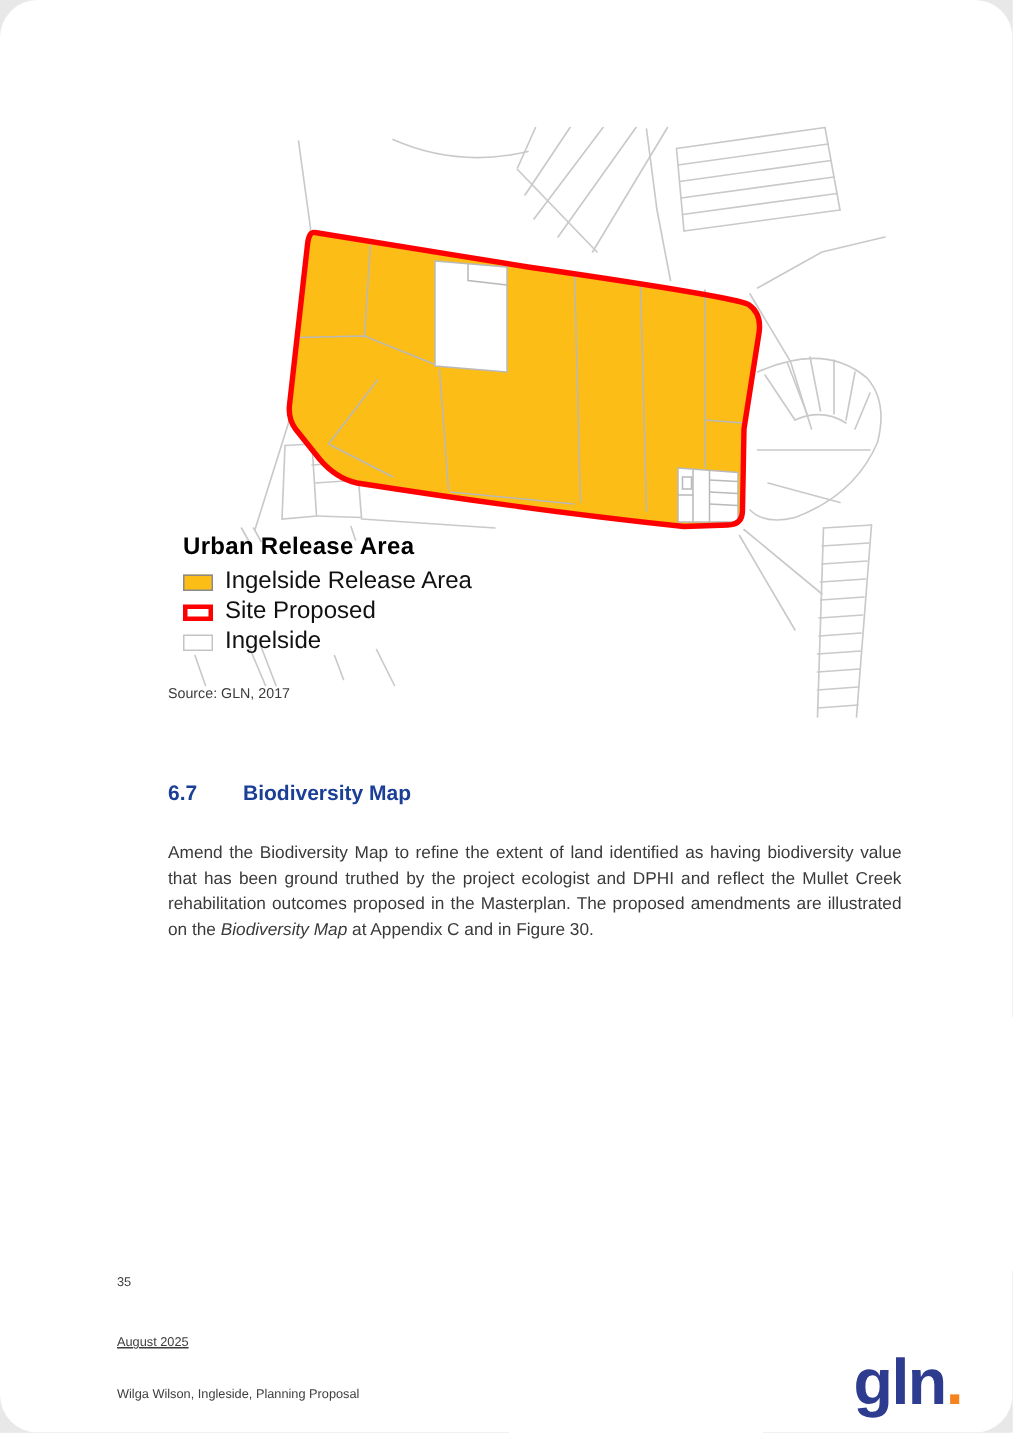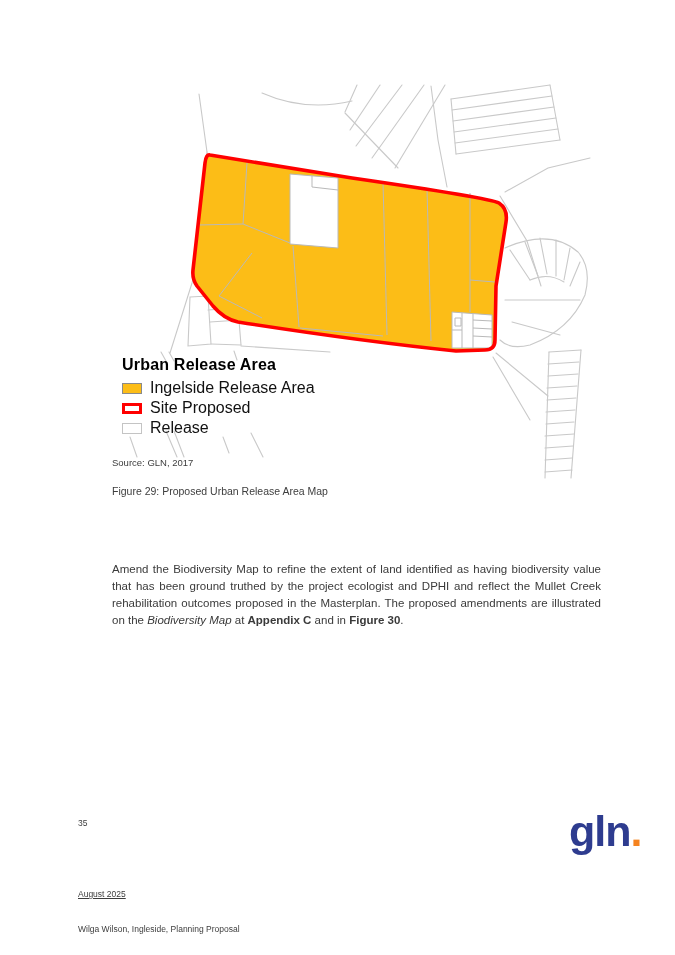--- a/index.html
+++ b/index.html
@@ -1,18 +1,18 @@
 <!DOCTYPE html>
 <html><head>
 <meta charset="utf-8">
 <style>
   html,body{margin:0;padding:0;background:#e8e8e8;}
   #page{
     position:relative;width:675px;height:955px;background:#ffffff;
-    font-family:"Liberation Sans",sans-serif;overflow:hidden;margin:0 auto;
+    font-family:"Liberation Sans",sans-serif;overflow:hidden;margin:0 auto;border-radius:25px;
   }
   
   #map-figure{position:absolute;left:0;top:0;width:675px;height:500px;}
   #map-figure svg{position:absolute;left:0;top:0;}
   
   #legend{position:absolute;left:122px;top:356px;}
   #legend .legend-title{font-size:16px;font-weight:bold;color:#000;letter-spacing:.2px;}
   .legend-row{display:flex;align-items:center;margin-top:8px;height:12px;}
   .swatch{width:20px;height:11px;margin-right:8px;box-sizing:border-box;flex:0 0 auto;}
   .swatch-yellow{background:#FCBD17;border:1px solid #8a8a8a;}
@@ -23,27 +23,27 @@
   .doc-text{position:absolute;color:#3d3d3d;}
   #source-note{left:112px;top:457px;font-size:9.5px;}
   #figure-caption{left:112px;top:485px;font-size:10.5px;}
   #section-heading{left:112px;top:520px;font-size:14px;font-weight:bold;color:#1B3F97;}
   #section-heading .sec-num{display:inline-block;width:50px;}
   #body-paragraph{
     left:112px;top:549px;width:489px;font-size:11.5px;line-height:17.3px;
     text-align:justify;color:#3a3a3a;
   }
   #body-paragraph .italic{font-style:italic;}
-  #body-paragraph .bold{font-weight:bold;}
+  #body-paragraph .bold{font-weight:normal;}
   
-  #page-number{left:78px;top:818px;font-size:8.5px;}
+  #page-number{left:78px;top:849px;font-size:8.5px;}
   #footer-line1{left:78px;top:924px;font-size:8.5px;}
   #footer-line2{left:78px;top:889px;font-size:8.5px;text-decoration:underline;}
   #logo{
-    position:absolute;left:569px;top:810px;font-size:43px;font-weight:bold;
+    position:absolute;left:569px;top:901px;font-size:43px;font-weight:bold;
     color:#2E3C8F;letter-spacing:-1px;line-height:1;
   }
   #logo .logo-dot{color:#F5831F;}
 </style>
 </head>
 <body>
 
 <div id="page">
 
   <div id="map-figure">
@@ -161,29 +161,31 @@
       <div class="legend-row">
         <span class="swatch swatch-yellow"></span>
         <span class="legend-label">Ingelside Release Area</span>
       </div>
       <div class="legend-row">
         <span class="swatch swatch-red"></span>
         <span class="legend-label">Site Proposed</span>
       </div>
       <div class="legend-row">
         <span class="swatch swatch-white"></span>
-        <span class="legend-label">Release</span>
+        <span class="legend-label">Ingelside</span>
       </div>
     </div>
   </div>
 
   <div id="source-note" class="doc-text">Source: GLN, 2017</div>
 
-  <div id="figure-caption" class="doc-text">Figure 29: Proposed Urban Release Area Map</div>
 
+  <div id="section-heading" class="doc-text">
+    <span class="sec-num">6.7</span><span>Biodiversity Map</span>
+  </div>
 
   <p id="body-paragraph" class="doc-text"><span>Amend the Biodiversity Map to refine the extent of land identified as having biodiversity value that has been ground truthed by the project ecologist and DPHI and reflect the Mullet Creek rehabilitation outcomes proposed in the Masterplan. The proposed amendments are illustrated on the </span><span class="italic">Biodiversity Map</span><span> at </span><span class="bold">Appendix C</span><span> and in </span><span class="bold">Figure 30</span><span>.</span></p>
 
   <div id="page-number" class="doc-text">35</div>
   <div id="footer-line1" class="doc-text">Wilga Wilson, Ingleside, Planning Proposal</div>
   <div id="footer-line2" class="doc-text">August 2025</div>
 
   <div id="logo"><span>gln</span><span class="logo-dot">.</span></div>
 
 </div>

